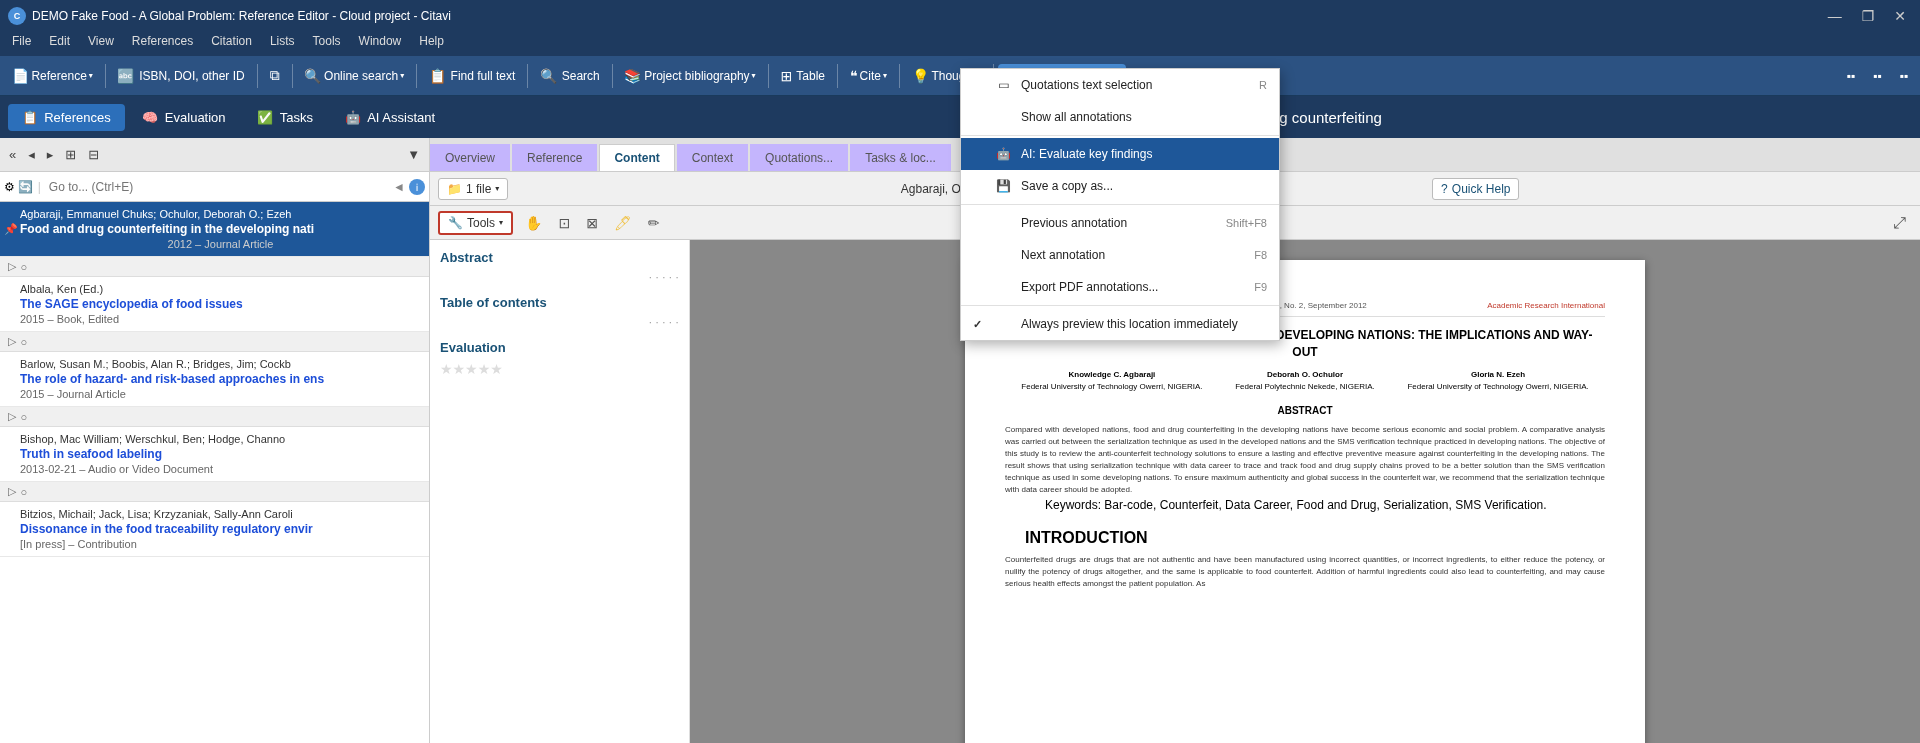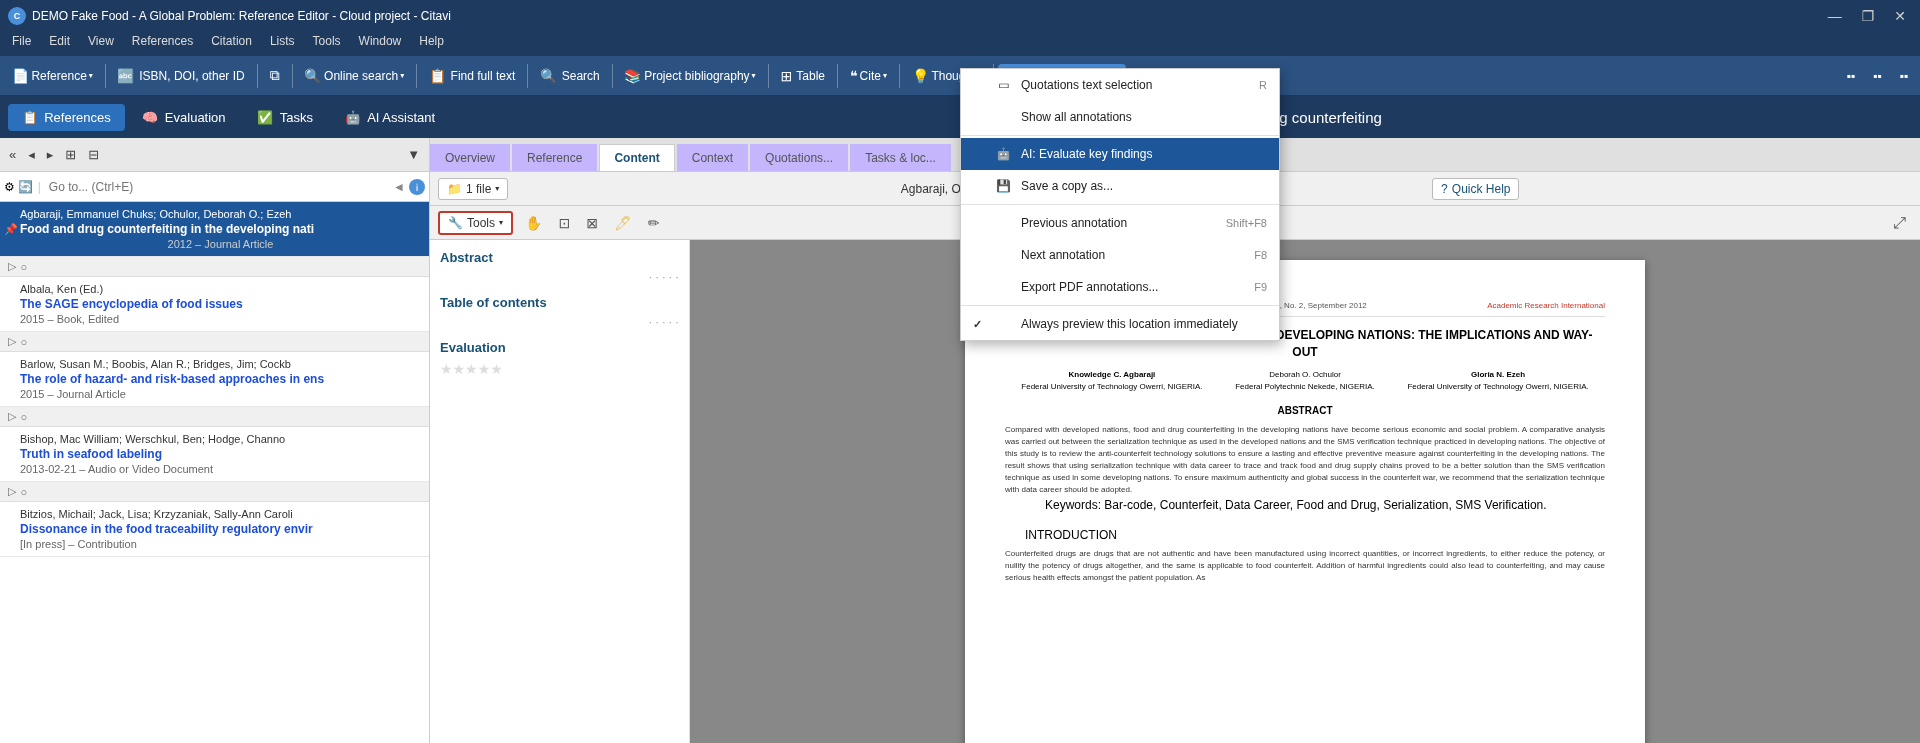--- a/index.html
+++ b/index.html
@@ -315,21 +315,21 @@
     }
     .pdf-authors {
       display: flex;
       justify-content: space-around;
       margin: 8px 0;
       font-size: 8px;
     }
     .pdf-author-block { text-align: center; }
     .pdf-abstract-title { font-size: 10px; font-weight: bold; text-align: center; margin: 10px 0 6px 0; }
     .pdf-abstract-text { font-size: 8px; text-align: justify; line-height: 1.5; color: #333; }
-    .pdf-section-title { font-size: 12px; font-weight: normal; margin: 12px 0 4px 0; padding-left: 20px; }
+    .pdf-section-title { font-size: 16px; font-weight: bold; margin: 12px 0 4px 0; padding-left: 20px; }
     .pdf-body-text { font-size: 8px; text-align: justify; line-height: 1.5; color: #333; }
     .pdf-keywords { font-size: 12px; margin-top: 0; padding-left: 40px; }
     #tools-dropdown {
       position: absolute;
       top: 68px;
       left: 960px;
       width: 320px;
       background: white;
       border: 1px solid #ccc;
       box-shadow: 2px 4px 12px rgba(0,0,0,0.3);
@@ -617,21 +617,21 @@
               <span>Vol. 3, No. 2, September 2012</span>
               <span class="pdf-journal">Academic Research International</span>
             </div>
             <div class="pdf-title">FOOD AND DRUG COUNTERFEITING IN THE DEVELOPING NATIONS: THE IMPLICATIONS AND WAY-OUT</div>
             <div class="pdf-authors">
               <div class="pdf-author-block">
                 <div style="font-weight:bold">Knowledge C. Agbaraji</div>
                 <div>Federal University of Technology Owerri, NIGERIA.</div>
               </div>
               <div class="pdf-author-block">
-                <div style="font-weight:normal">Deborah O. Ochulor</div>
+                <div style="font-weight:bold">Deborah O. Ochulor</div>
                 <div>Federal Polytechnic Nekede, NIGERIA.</div>
               </div>
               <div class="pdf-author-block">
                 <div style="font-weight:bold">Gloria N. Ezeh</div>
                 <div>Federal University of Technology Owerri, NIGERIA.</div>
               </div>
             </div>
             <div class="pdf-abstract-title">ABSTRACT</div>
             <div class="pdf-abstract-text">Compared with developed nations, food and drug counterfeiting in the developing nations have become serious economic and social problem. A comparative analysis was carried out between the serialization technique as used in the developed nations and the SMS verification technique practiced in developing nations. The objective of this study is to review the anti-counterfeit technology solutions to ensure a lasting and effective preventive measure against counterfeiting in the developing nations. The result shows that using serialization technique with data career to trace and track food and drug supply chains proved to be a better solution than the SMS verification technique as used in some developing nations. To ensure maximum authenticity and global success in the counterfeit war, we recommend that the serialization technique with data career should be adopted.</div>
             <div class="pdf-keywords">Keywords: Bar-code, Counterfeit, Data Career, Food and Drug, Serialization, SMS Verification.</div>

